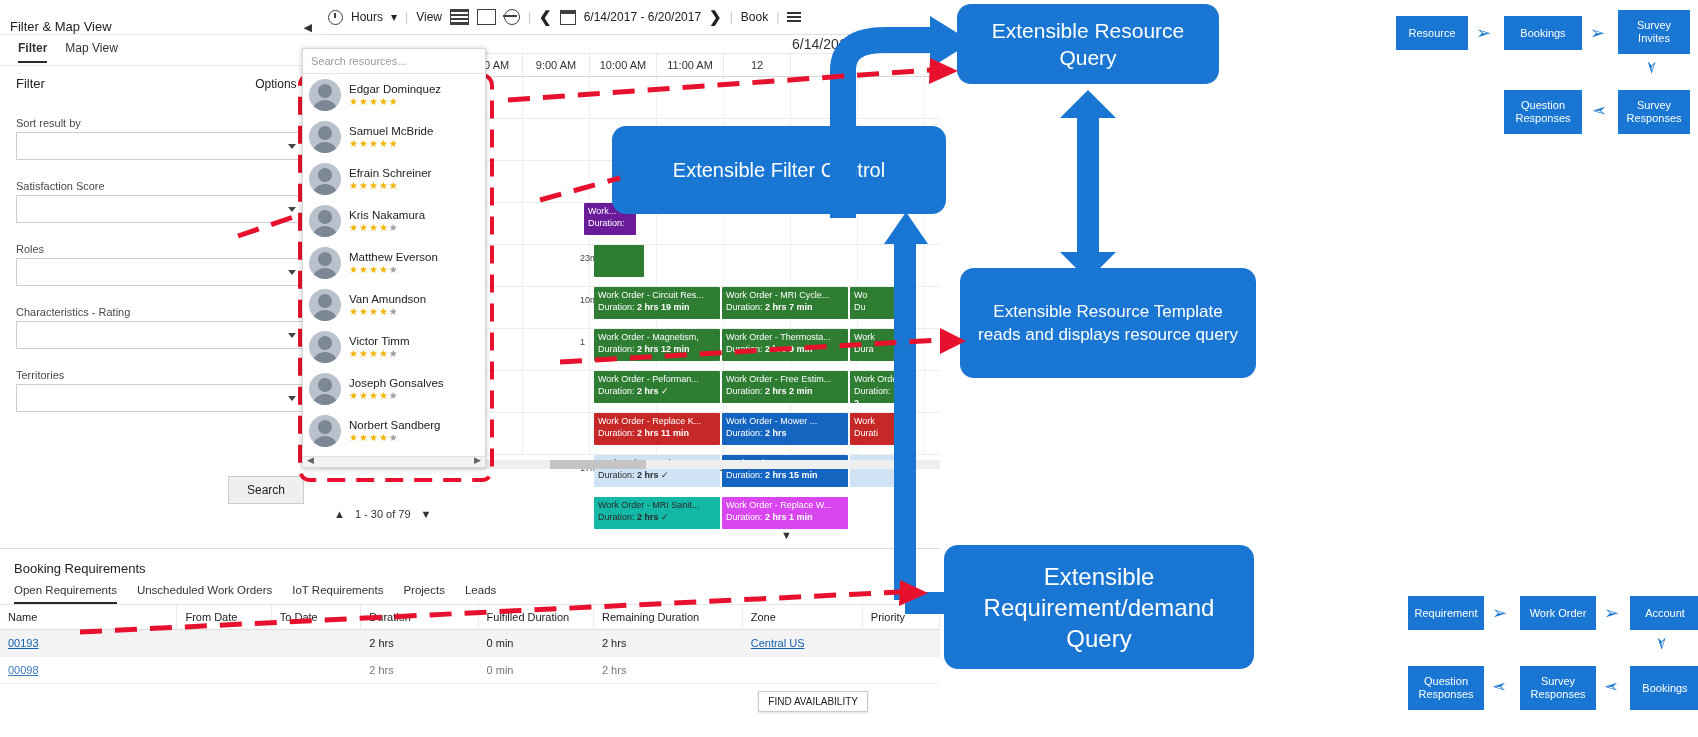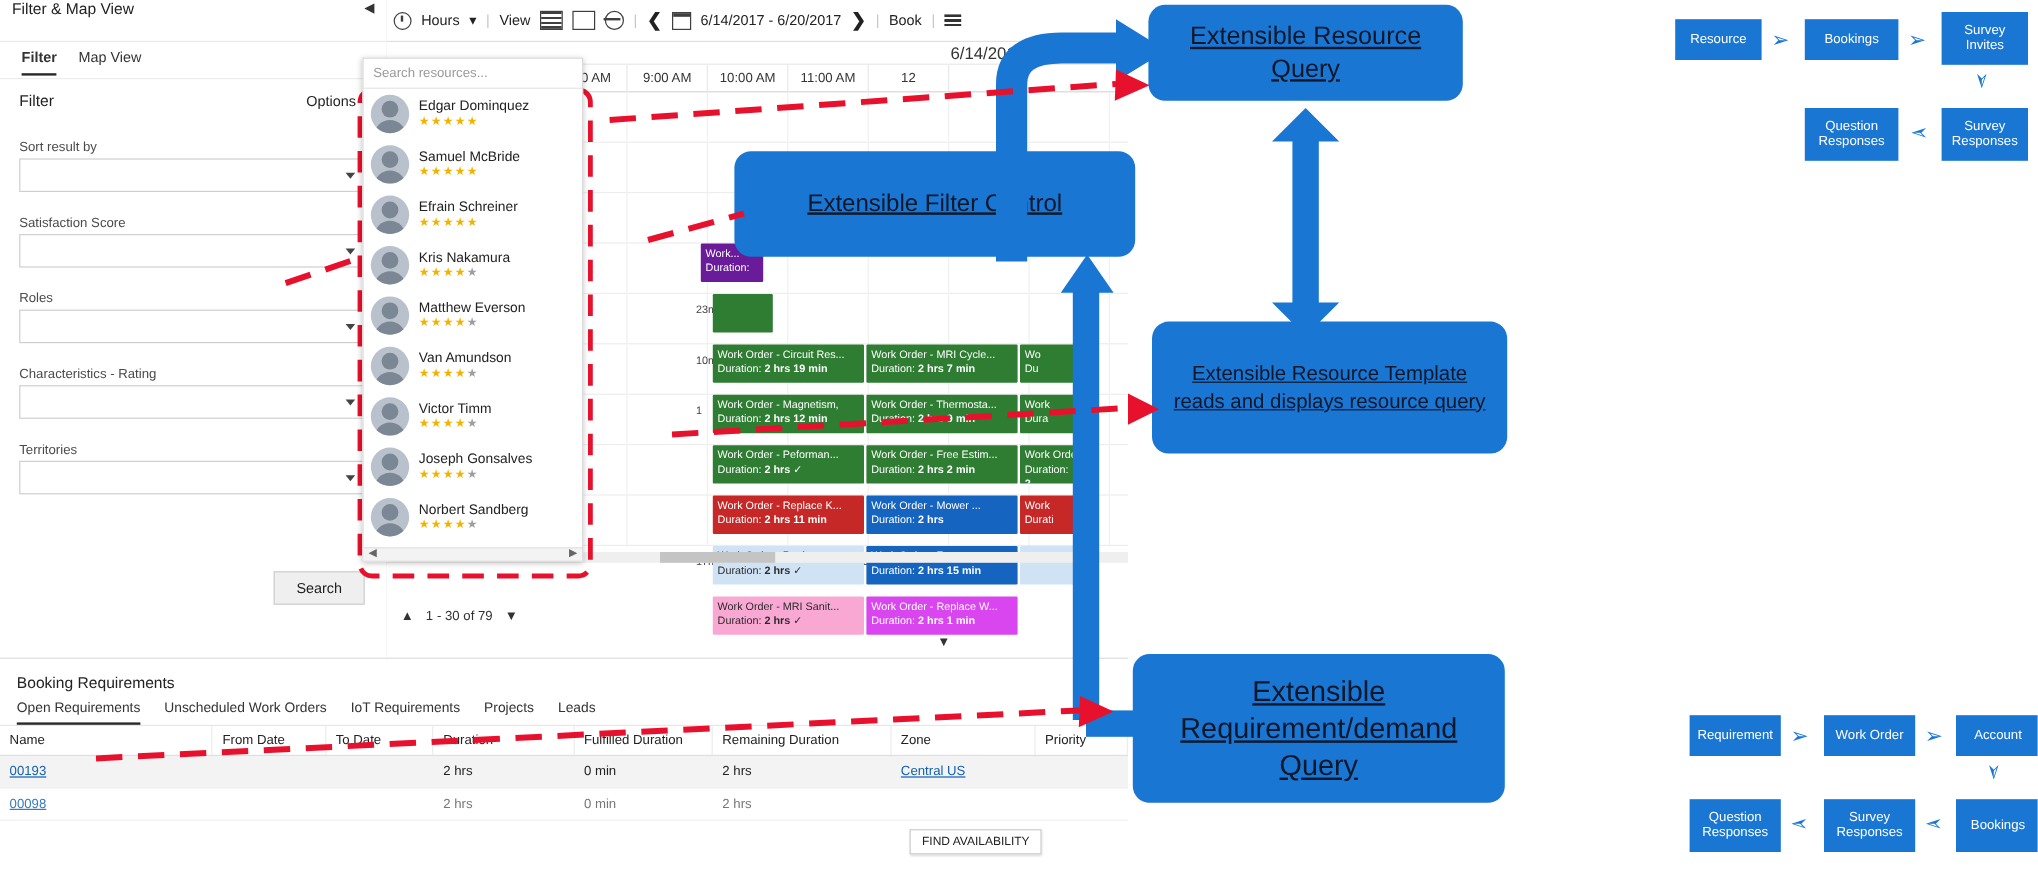--- a/index.html
+++ b/index.html
@@ -4,21 +4,21 @@
 <style>
   html,body{margin:0;padding:0;}
   body{width:1698px;height:737px;background:#ffffff;font-family:"Liberation Sans",sans-serif;overflow:hidden;position:relative;}
   .abs{position:absolute;}
 
   
   #app{position:absolute;left:0;top:0;width:940px;height:723px;background:#fff;}
 
   
   #filterPanel{position:absolute;left:0;top:0;width:322px;height:548px;background:#fff;border-right:1px solid #e3e3e3;}
-  #fpHead{height:34px;border-bottom:1px solid #e8e8e8;display:flex;align-items:flex-start;padding:0 10px;}
+  #fpHead{height:34px;border-bottom:1px solid #e8e8e8;display:flex;align-items:flex-end;padding:0 10px;}
   #fpHead .t{font-size:13px;color:#222;flex:1;}
   #fpHead .chev{font-size:11px;color:#333;}
   .tabs{display:flex;gap:18px;padding:6px 18px 0 18px;font-size:12px;color:#333;}
   .tabs .tab{padding-bottom:6px;cursor:pointer;}
   .tabs .tab.active{border-bottom:2px solid #2a2a2a;font-weight:600;}
   #filterRow{display:flex;align-items:center;padding:10px 16px 6px 16px;border-top:1px solid #ededed;margin-top:2px;}
   #filterRow .lbl{font-size:13px;color:#222;flex:1;}
   #filterRow .opt{font-size:12px;color:#222;}
   .fieldGroup{padding:6px 16px 0 16px;}
   .fieldGroup .cap{font-size:11px;color:#4a4a4a;margin-bottom:3px;}
@@ -82,21 +82,21 @@
   #reqTable .hr .c{padding:6px 8px;border-right:1px solid #ececec;box-sizing:border-box;}
   #reqTable .row{display:flex;border-bottom:1px solid #f0f0f0;height:26px;align-items:center;}
   #reqTable .row .c{padding:0 8px;box-sizing:border-box;}
   #reqTable .row.sel{background:#f3f3f3;}
   .lnk{color:#1161b5;text-decoration:underline;}
   .lnk.dim{color:#3a7bbf;}
   #findAvail{position:absolute;right:72px;bottom:12px;background:#fff;border:1px solid #cccccc;font-size:10px;padding:4px 9px;color:#222;box-shadow:0 1px 2px rgba(0,0,0,.15);}
   #collapseChev{position:absolute;right:148px;top:-20px;font-size:11px;color:#333;}
 
   
-  .callout{position:absolute;background:#1976d2;color:#0f172a;border-radius:14px;display:flex;align-items:center;justify-content:center;text-align:center;font-size:21px;line-height:27px;padding:8px 14px;box-sizing:border-box;text-decoration:underline;}
+  .callout{position:absolute;background:#1976d2;color:#ffffff;border-radius:14px;display:flex;align-items:center;justify-content:center;text-align:center;font-size:21px;line-height:27px;padding:8px 14px;box-sizing:border-box;}
   #c1{left:957px;top:4px;width:262px;height:80px;}
   #c2{left:612px;top:126px;width:334px;height:88px;font-size:20px;}
   #c3{left:960px;top:268px;width:296px;height:110px;font-size:17px;line-height:23px;}
   #c4{left:944px;top:545px;width:310px;height:124px;font-size:24px;line-height:31px;}
 
   
   #overlay{position:absolute;left:0;top:0;width:1698px;height:737px;pointer-events:none;}
 
   
   .node{position:absolute;background:#1976d2;color:#fff;font-size:11px;display:flex;align-items:center;justify-content:center;text-align:center;line-height:13px;padding:2px;box-sizing:border-box;}
@@ -350,21 +350,21 @@
       <div class="bk" style="left:272px;top:378px;width:126px;background:#cfe3f5;color:#2a2a2a;">
         <div>Work Order - Repla...</div>
         <div><span class="durlbl">Duration:</span> <span class="dur">2 hrs</span> ✓</div>
       </div>
       <div class="bk" style="left:400px;top:378px;width:126px;background:#1565c0;">
         <div>Work Order - Fan not w...</div>
         <div><span class="durlbl">Duration:</span> <span class="dur">2 hrs 15 min</span></div>
       </div>
       <div class="bk" style="left:528px;top:378px;width:52px;background:#cfe3f5;color:#2a2a2a;"></div>
 
-      <div class="bk" style="left:272px;top:420px;width:126px;background:#f9a8d4;color:#2a2a2a;">
+      <div class="bk" style="left:272px;top:420px;width:126px;background:#14b8a6;color:#2a2a2a;">
         <div>Work Order - MRI Sanit...</div>
         <div><span class="durlbl">Duration:</span> <span class="dur">2 hrs</span> ✓</div>
       </div>
       <div class="bk" style="left:400px;top:420px;width:126px;background:#d946ef;">
         <div>Work Order - Replace W...</div>
         <div><span class="durlbl">Duration:</span> <span class="dur">2 hrs 1 min</span></div>
       </div>
 
       <div id="hscroll">
           <div class="thumb"></div>

